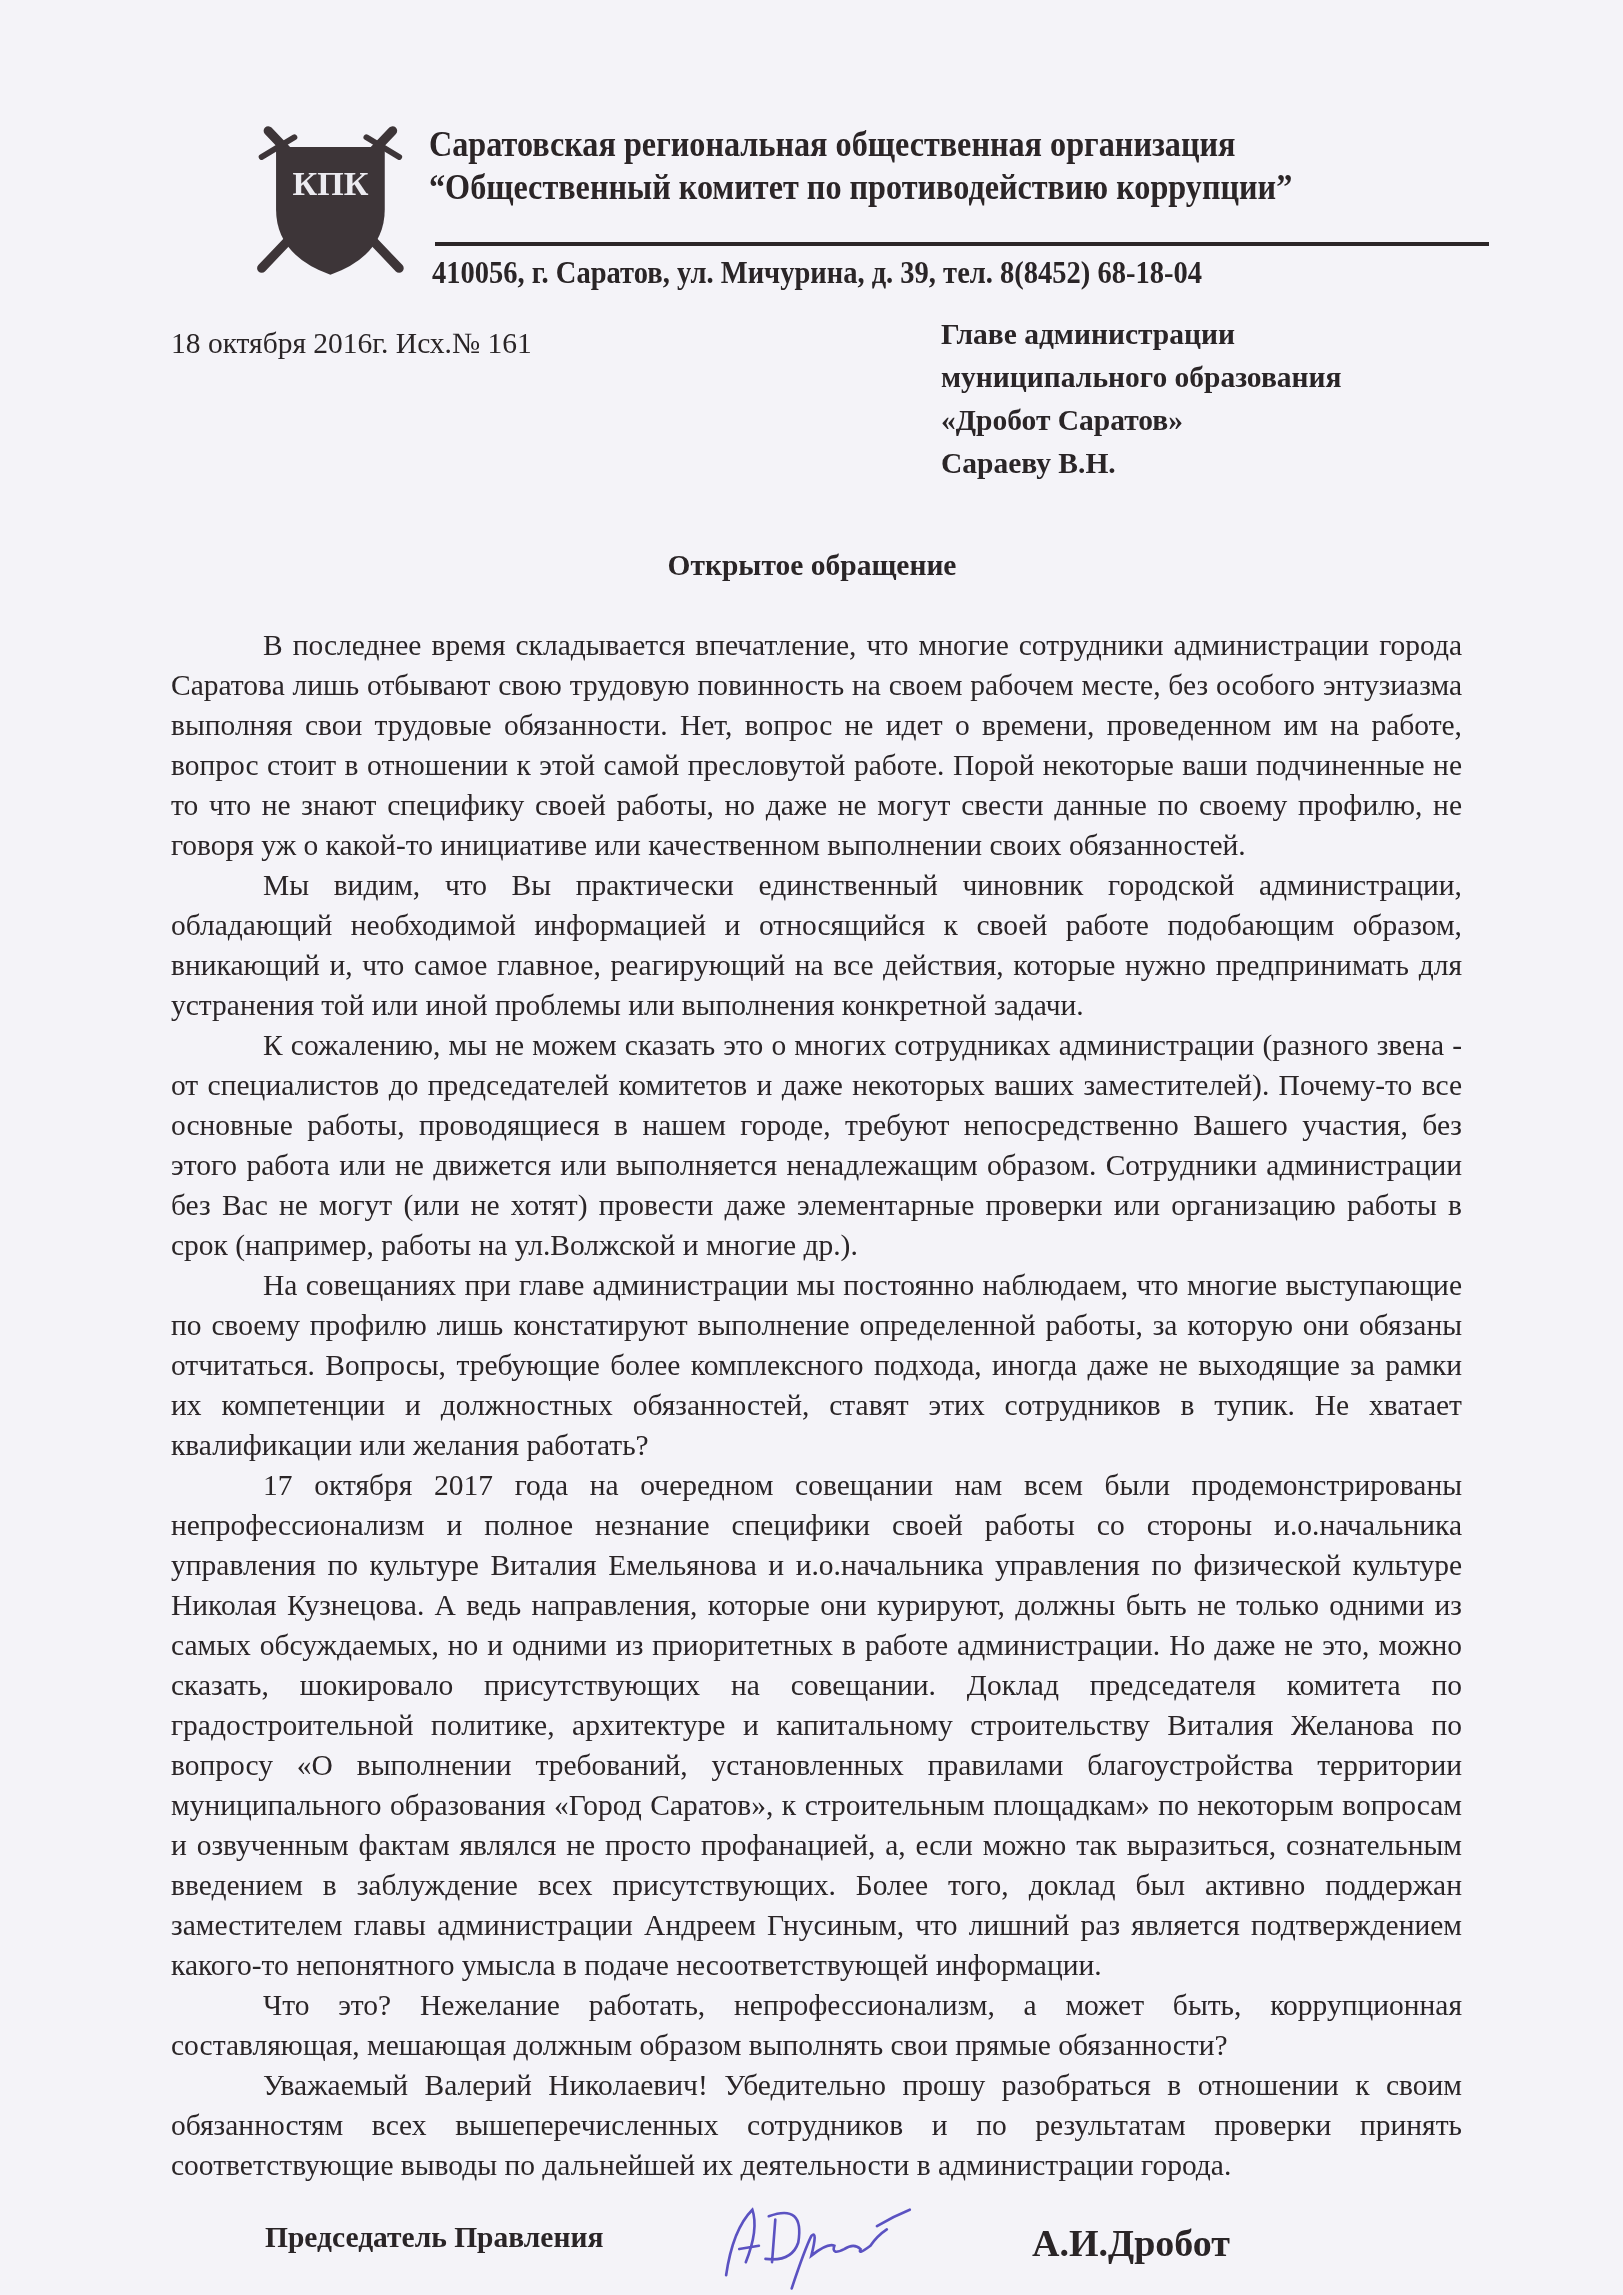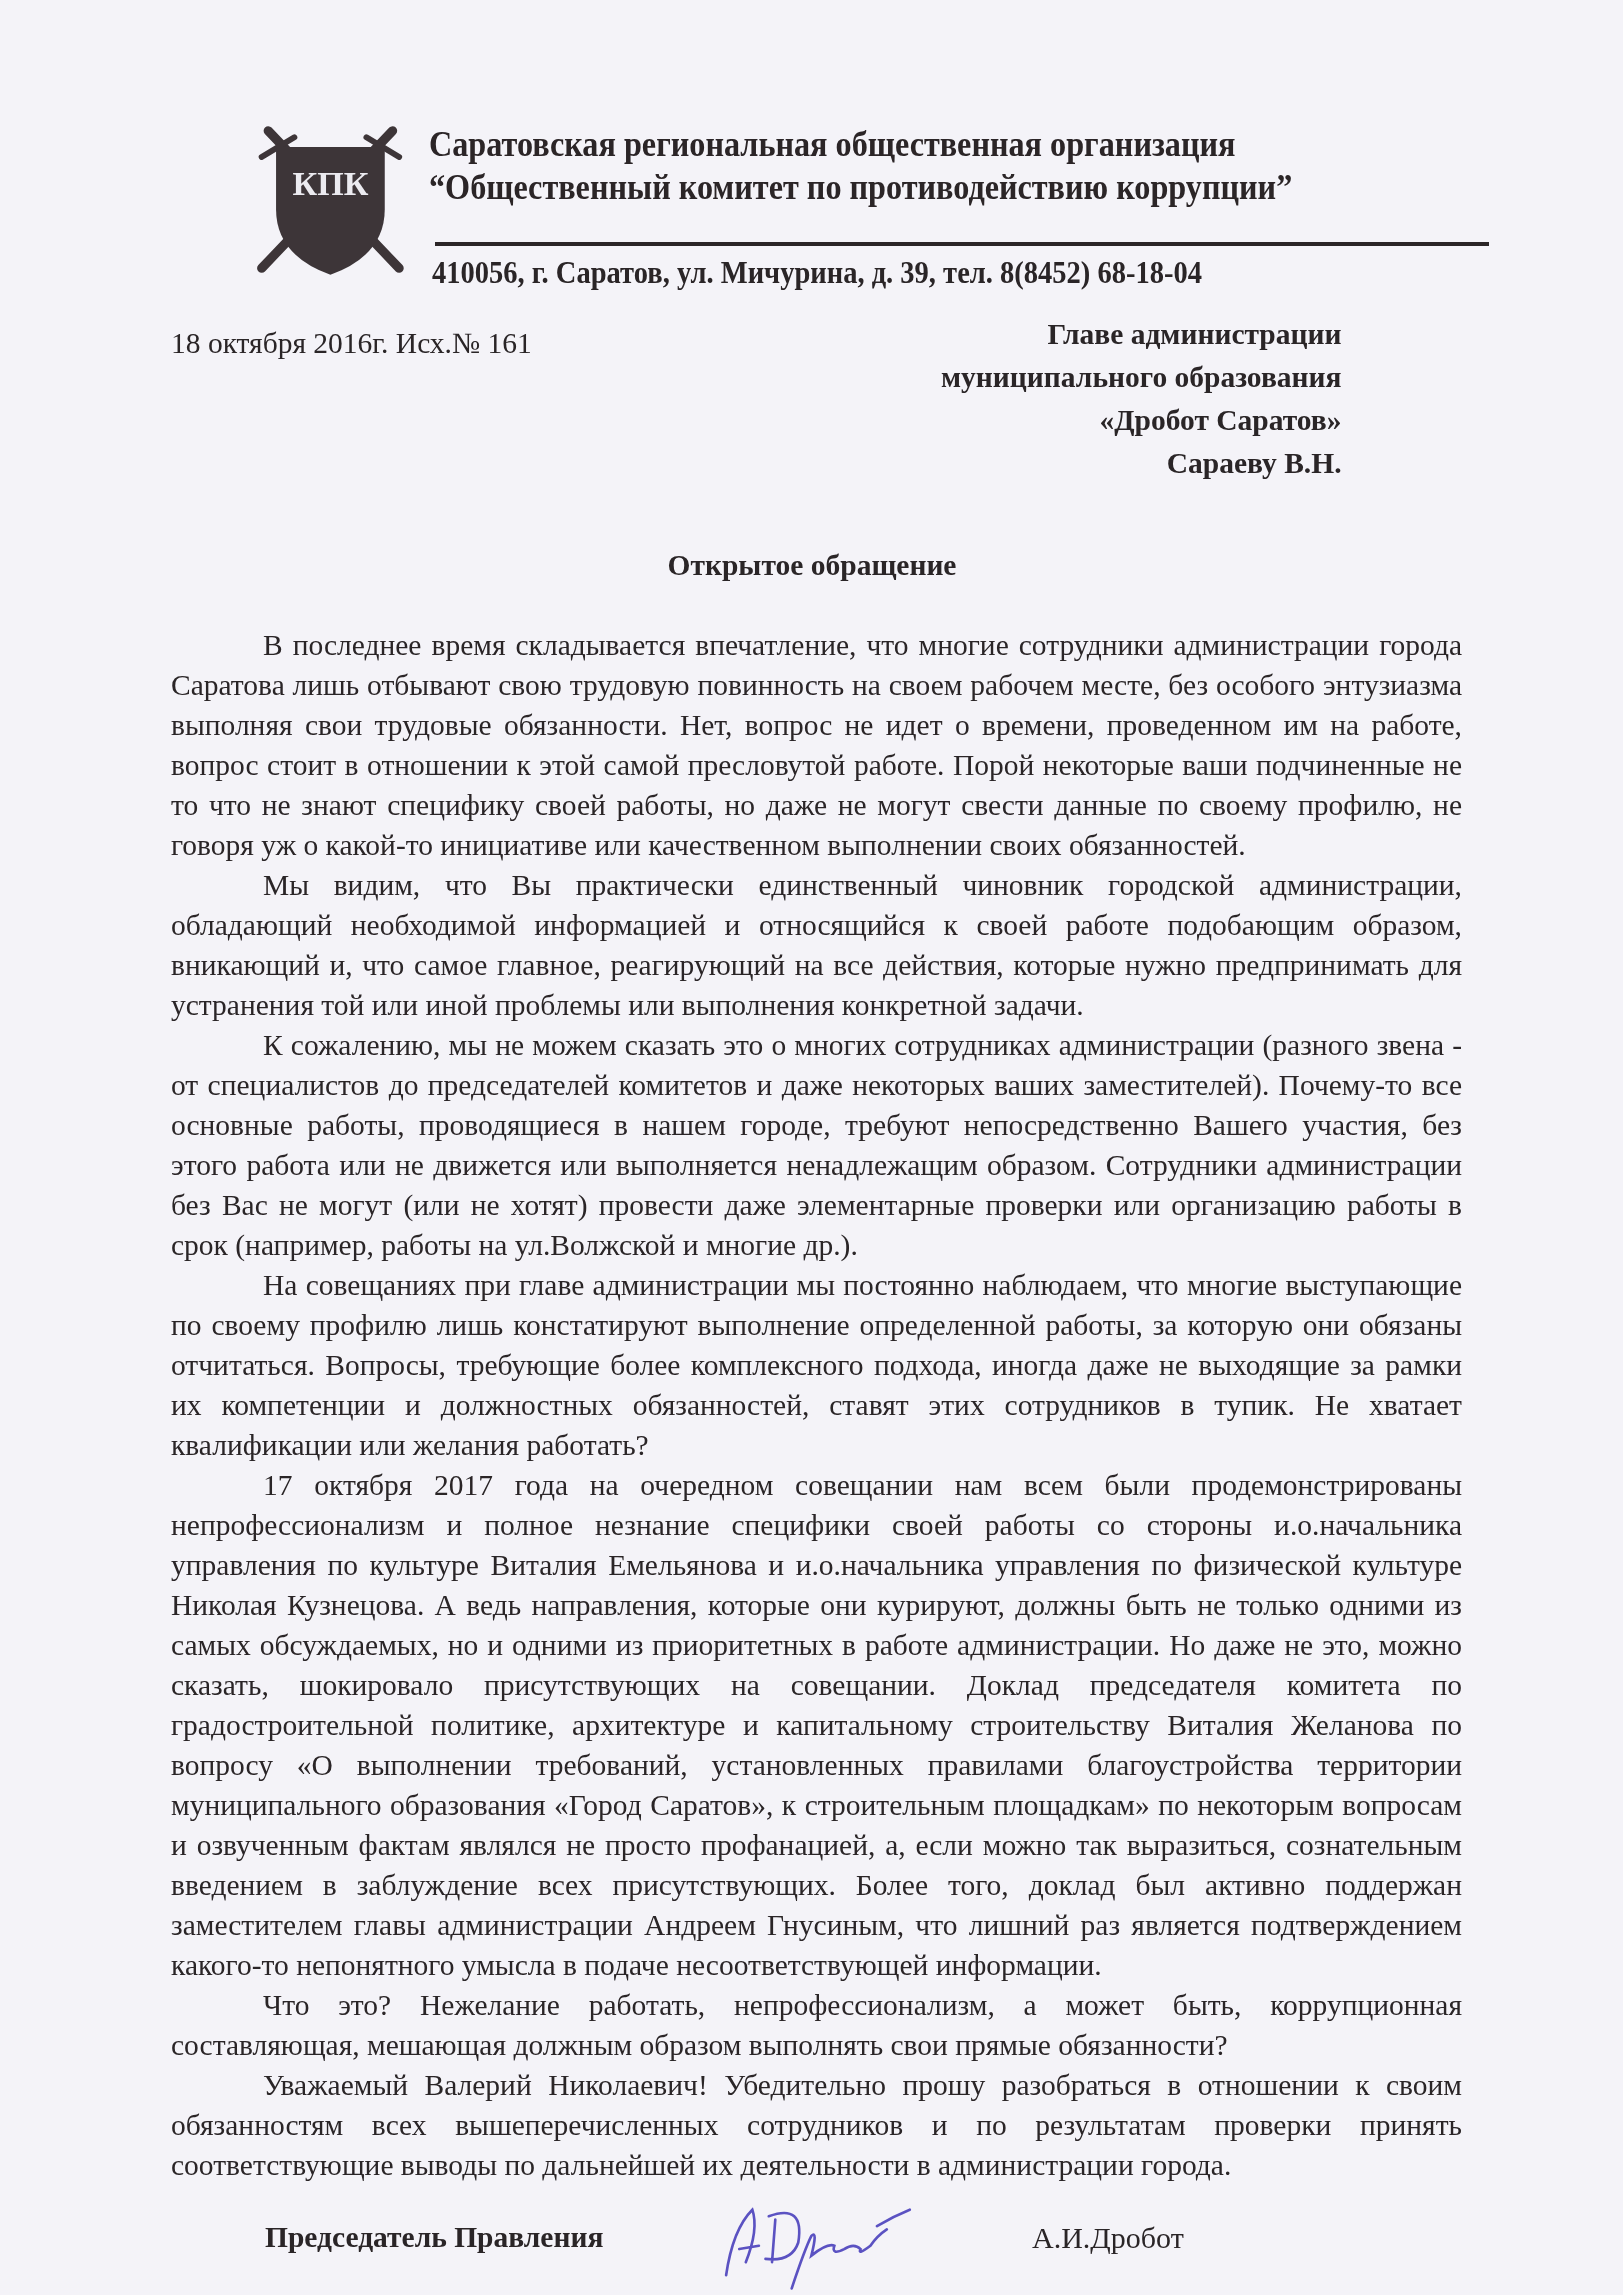--- a/index.html
+++ b/index.html
@@ -19,32 +19,32 @@
     font-size: 35px; line-height: 43px; color: #2b2527;
     transform: scaleX(0.92); transform-origin: left top; white-space: nowrap;
   }
   .org-rule { position: absolute; left: 193px; top: 131px; width: 1054px; height: 3.9px; background: #2b2527; }
   .org-address {
     position: absolute; left: 190px; top: 144px;
     font-weight: bold; font-size: 31px; white-space: nowrap;
     transform: scaleX(0.92); transform-origin: left top;
   }
   .meta { position: absolute; left: 171px; top: 314px; font-size: 29.5px; margin-top: 13px; }
-  .addressee { position: absolute; left: 941px; top: 314px; font-weight: bold; font-size: 29.5px; line-height: 41px; text-align: right; }
+  .addressee { position: absolute; left: 941px; top: 314px; font-weight: bold; font-size: 29.5px; line-height: 41px; }
   .addressee div { margin-bottom: 2px; }
   .title { position: absolute; left: 0; width: 100%; top: 549px; text-align: center; font-weight: bold; font-size: 29.5px; }
   .body {
     position: absolute; left: 171px; top: 625px; width: 1291px;
     font-size: 29.5px; line-height: 40px; text-align: justify; font-family: Liberation Serif, serif;
   }
   .body p { margin: 0; text-indent: 92px; }
   .signature-block { position: absolute; top: 2216px; left: 0; width: 100%; height: 72px; padding-left: 6px; }
   .sig-role { position: absolute; left: 265px; top: 5.2px; font-weight: bold; font-size: 29.5px; }
   .sig-scribble { position: absolute; left: 713px; top: -26px; width: 223px; height: 105px; }
-  .sig-name { position: absolute; left: 1032px; top: 5.2px; font-weight: normal; font-size: 30px; }
+  .sig-name { position: absolute; left: 1032px; top: 5.2px; font-weight: bold; font-size: 38px; }
 </style>
 </head>
 <body>
 
 <div class="letterhead">
   <svg class="logo" viewBox="0 0 310 270">
     <g stroke="#3d3538" stroke-linecap="round" fill="none">
       <line x1="40" y1="30" x2="240" y2="240" stroke-width="14"></line>
       <line x1="230" y1="30" x2="30" y2="240" stroke-width="14"></line>
       <line x1="30" y1="70" x2="80" y2="40" stroke-width="9"></line>

